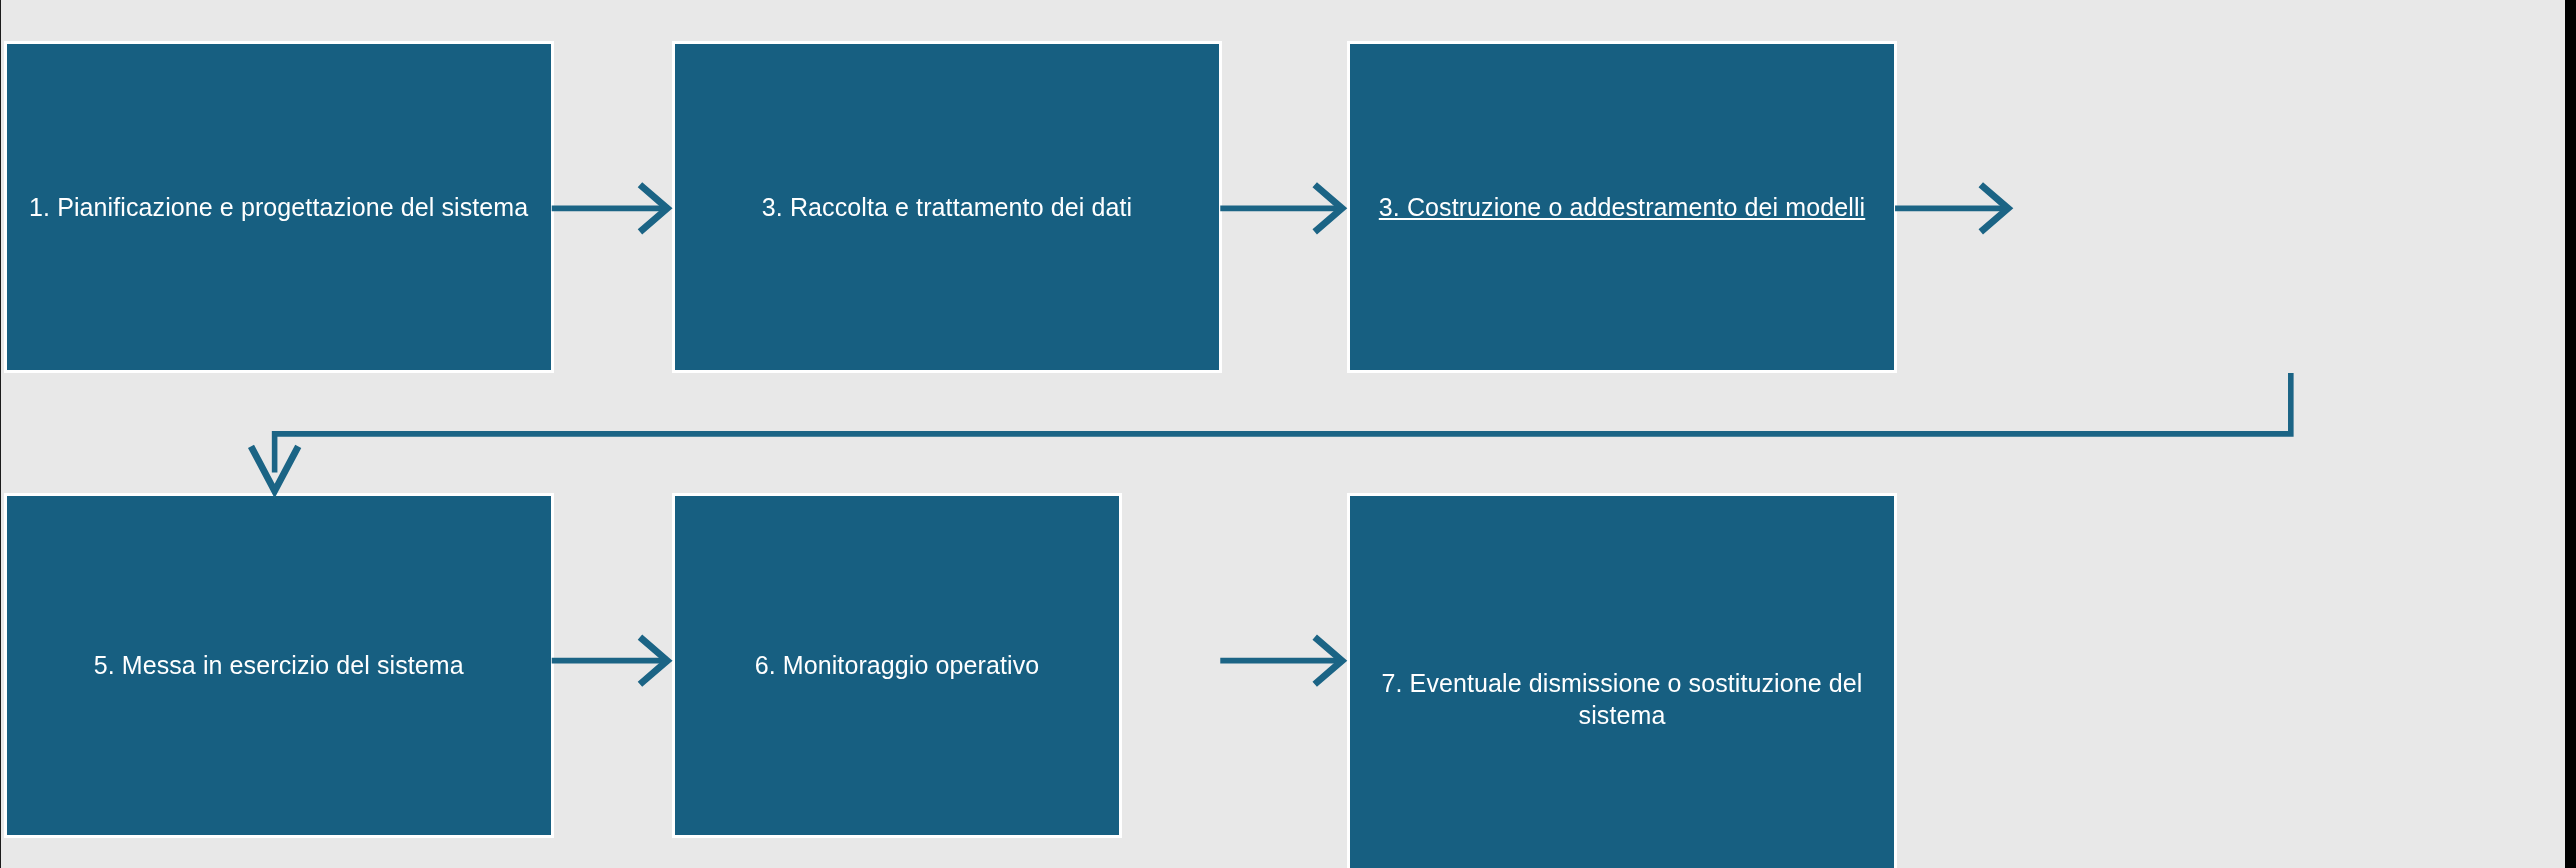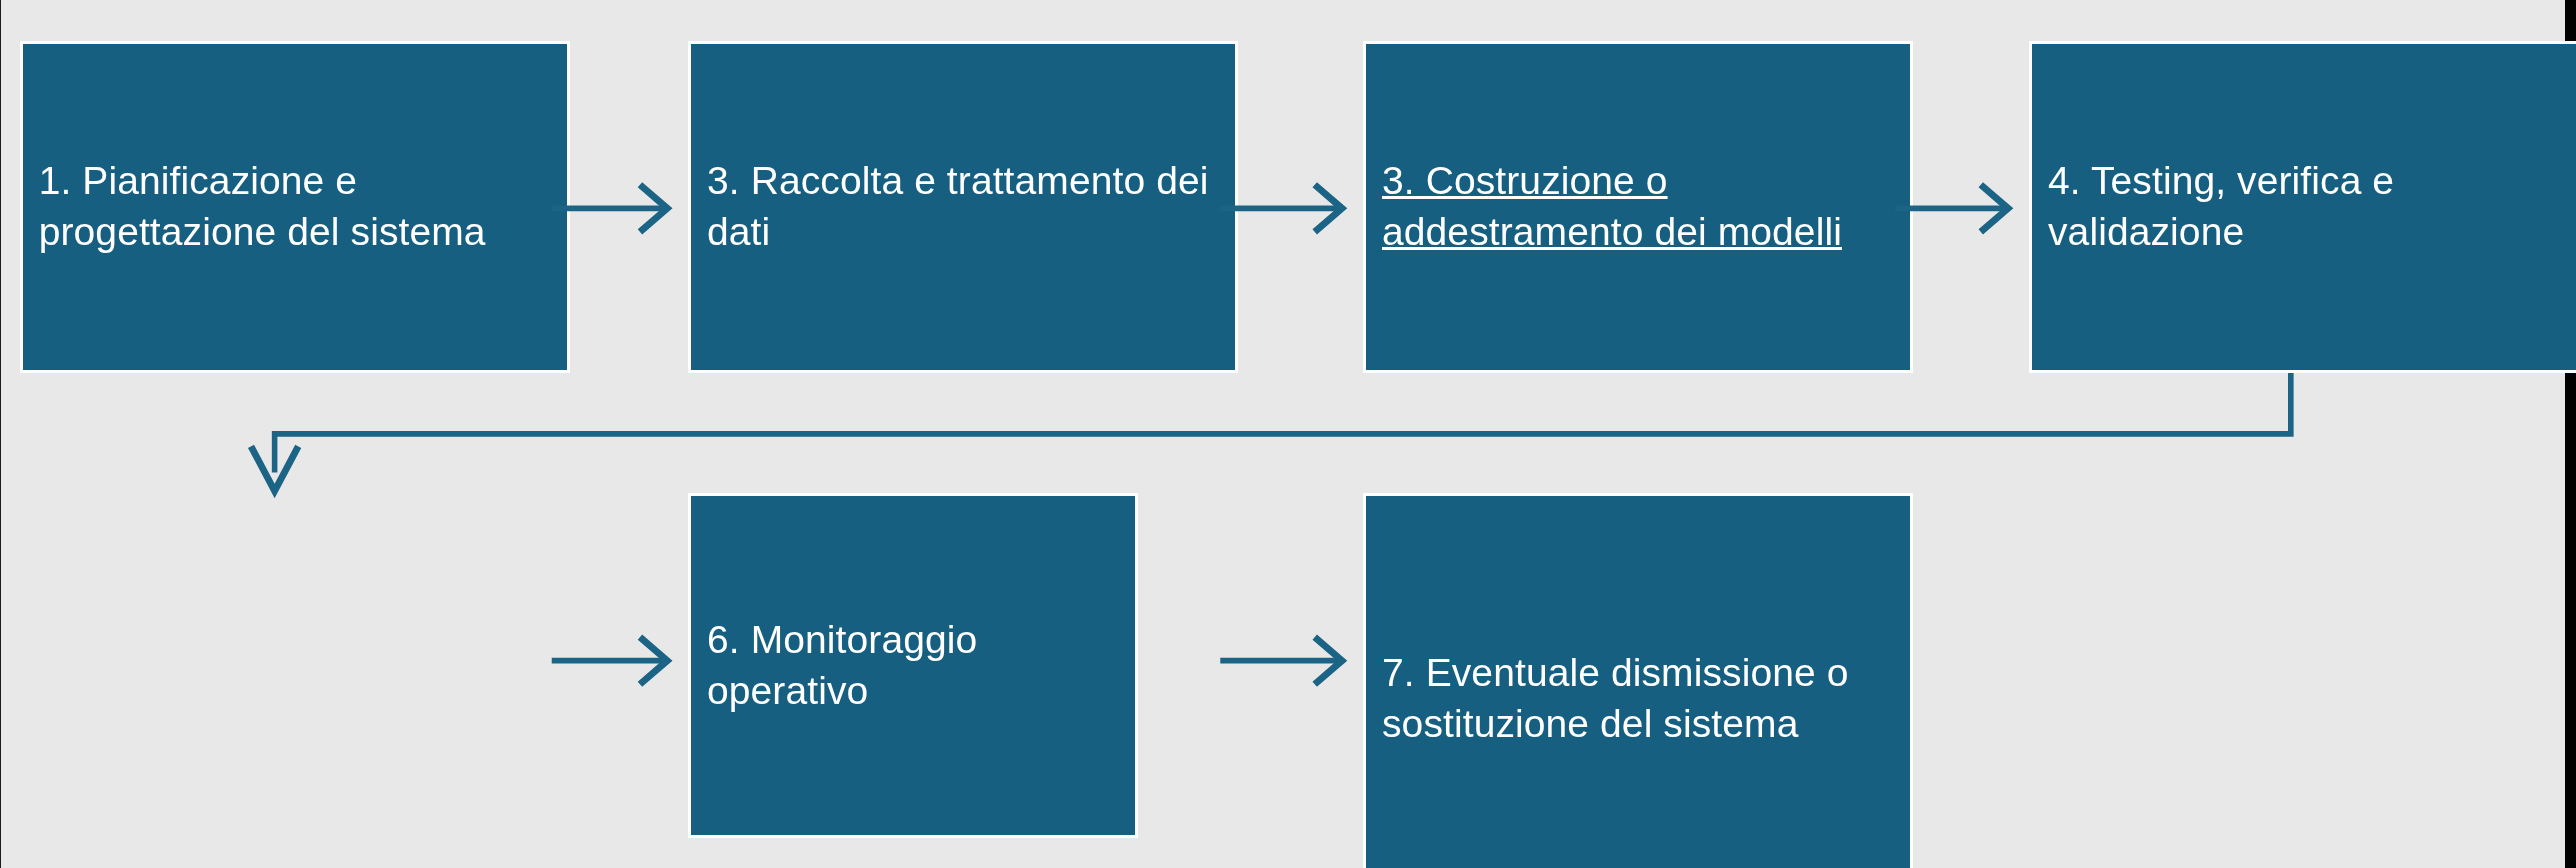--- a/index.html
+++ b/index.html
@@ -32,28 +32,27 @@
   }
   
   .node {
     position: absolute;
     box-sizing: border-box;
     background: #175F81;
     border: 3.1px solid #ffffff;
     display: flex;
     align-items: center;
     justify-content: center;
-    text-align: left;
+    text-align: center;
     color: #ffffff;
-    font-size: 39px;
+    font-size: 25px;
     line-height: 1.30;
     letter-spacing: 0.1px;
     padding: 6.2px 16px;
     font-weight: 400;
-    margin-left: 16px;
   }
   .node span {
     display: block;
     width: 100%;
   }
   
   #connectors {
     position: absolute;
     left: 0;
     top: 0;
@@ -75,24 +74,24 @@
   </div>
 
   <div class="node" style="left:672px; top:41px; width:550px; height:332px;">
     <span>3. Raccolta e trattamento dei dati</span>
   </div>
 
   <div class="node" style="left:1347px; top:41px; width:550px; height:332px;text-decoration:underline;">
     <span>3. Costruzione o addestramento dei modelli</span>
   </div>
 
-  <div class="node" style="left:2013px; top:41px; width:553px; height:332px;">
-    <span>4. Testing, verifica e validazione</span>
+
+  <div class="node" style="left:3.7px; top:493px; width:550px; height:345px;">
+    <span>5. Messa in esercizio del sistema</span>
   </div>
-
 
   <div class="node" style="left:672px; top:493px; width:450px; height:345px;">
     <span>6. Monitoraggio operativo</span>
   </div>
 
   <div class="node" style="left:1347px; top:493px; width:550px; height:412px;">
     <span>7. Eventuale dismissione o sostituzione del sistema</span>
   </div>
 
   <svg id="connectors" viewBox="0 0 4146 1398" width="2576" height="869">

